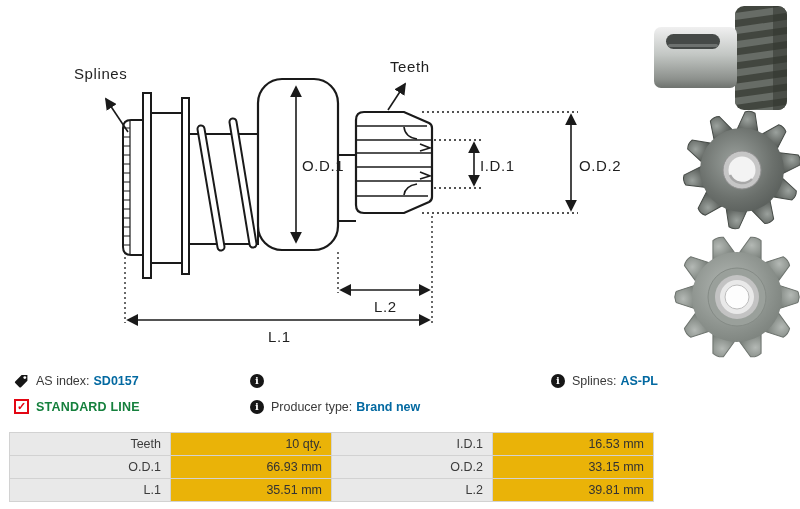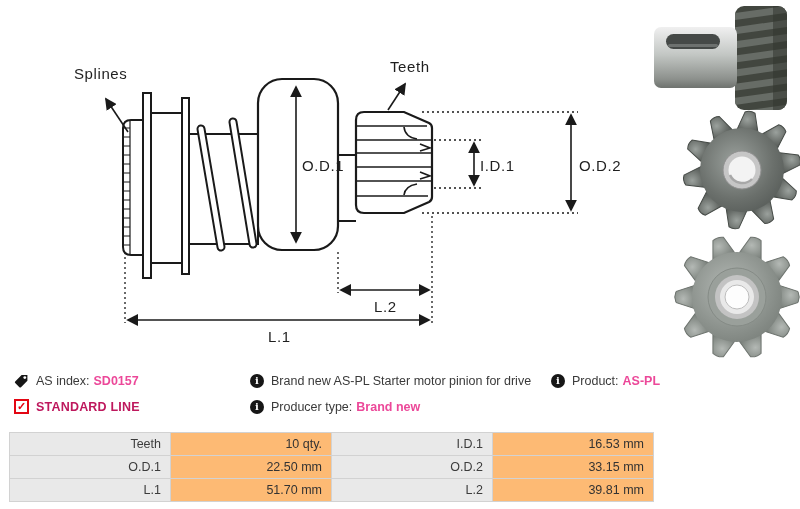--- a/index.html
+++ b/index.html
@@ -8,36 +8,36 @@
   
   .drawing{position:absolute;left:0;top:0;width:660px;height:370px;}
   .drawing svg{display:block;}
   .dlabel{font-family:"Liberation Sans",sans-serif;font-size:15px;letter-spacing:.6px;fill:#1f1f1f;}
   
   .photos{position:absolute;left:640px;top:0;width:160px;height:375px;}
   
   .info{position:absolute;left:0;top:372px;width:800px;height:60px;font-size:12.5px;color:#3a3a3a;}
   .icol{position:absolute;top:0;}
   .irow{display:flex;align-items:center;height:17px;margin-bottom:9px;white-space:nowrap;}
-  .b{font-weight:bold;color:#ec4899;}
+  .b{font-weight:bold;color:#0369a1;}
   .gap{display:inline-block;width:4px;}
   .info-ic{display:inline-flex;align-items:center;justify-content:center;width:14px;height:14px;
            border-radius:50%;background:#161616;color:#fff;font:bold 10px "DejaVu Serif",serif;
            margin-right:7px;flex:0 0 14px;}
   .tag-ic{display:inline-block;margin-right:7px;flex:0 0 15px;height:15px;}
   .chk{display:inline-flex;align-items:center;justify-content:center;width:11px;height:11px;
        border:2px solid #e30613;color:#e30613;font-weight:bold;font-size:11px;line-height:1;
        margin-right:7px;flex:0 0 11px;}
-  .std{color:#be185d;font-weight:bold;letter-spacing:.2px;}
+  .std{color:#15803d;font-weight:bold;letter-spacing:.2px;}
   
   table.specs{position:absolute;left:9px;top:432px;border-collapse:collapse;table-layout:fixed;
               font-size:12.5px;color:#3c3c3c;}
   table.specs td{height:22px;border:1px solid #d2d2d2;text-align:right;padding:0 9px 0 0;overflow:hidden;}
   td.lbl{background:#e9e9e9;width:151px;}
-  td.val{background:#fdba74;width:151px;color:#333;}
+  td.val{background:#eab308;width:151px;color:#333;}
 </style>
 </head>
 <body>
 
 <div class="page">
 
   <div class="drawing">
     <svg width="660" height="370" viewBox="0 0 660 370">
       <defs>
         <marker id="ah" viewBox="0 0 10 10" refX="8.5" refY="5" markerWidth="7.5" markerHeight="7.5" orient="auto-start-reverse">
@@ -250,57 +250,56 @@
       </div>
       <div class="irow">
         <span class="chk">✓</span>
         <span class="std">STANDARD LINE</span>
       </div>
     </div>
 
     <div class="icol" style="left:250px;">
       <div class="irow">
         <span class="info-ic">i</span>
-        <span>Brand new AS-PL Starter motor pinion for drive</span>
       </div>
       <div class="irow">
         <span class="info-ic">i</span>
         <span>Producer type:</span>
         <span class="gap"></span>
         <span class="b">Brand new</span>
       </div>
     </div>
 
     <div class="icol" style="left:551px;width:249px;">
       <div class="irow">
         <span class="info-ic">i</span>
-        <span>Product:</span>
+        <span>Splines:</span>
         <span class="gap"></span>
         <span class="b">AS-PL</span>
       </div>
 
     </div>
   </div>
 
   <table class="specs">
     <tbody>
       <tr>
         <td class="lbl">Teeth</td>
         <td class="val">10 qty.</td>
         <td class="lbl">I.D.1</td>
         <td class="val">16.53 mm</td>
       </tr>
       <tr>
         <td class="lbl">O.D.1</td>
-        <td class="val">22.50 mm</td>
+        <td class="val">66.93 mm</td>
         <td class="lbl">O.D.2</td>
         <td class="val">33.15 mm</td>
       </tr>
       <tr>
         <td class="lbl">L.1</td>
-        <td class="val">51.70 mm</td>
+        <td class="val">35.51 mm</td>
         <td class="lbl">L.2</td>
         <td class="val">39.81 mm</td>
       </tr>
     </tbody>
   </table>
 
 </div>
 
 </body></html>

